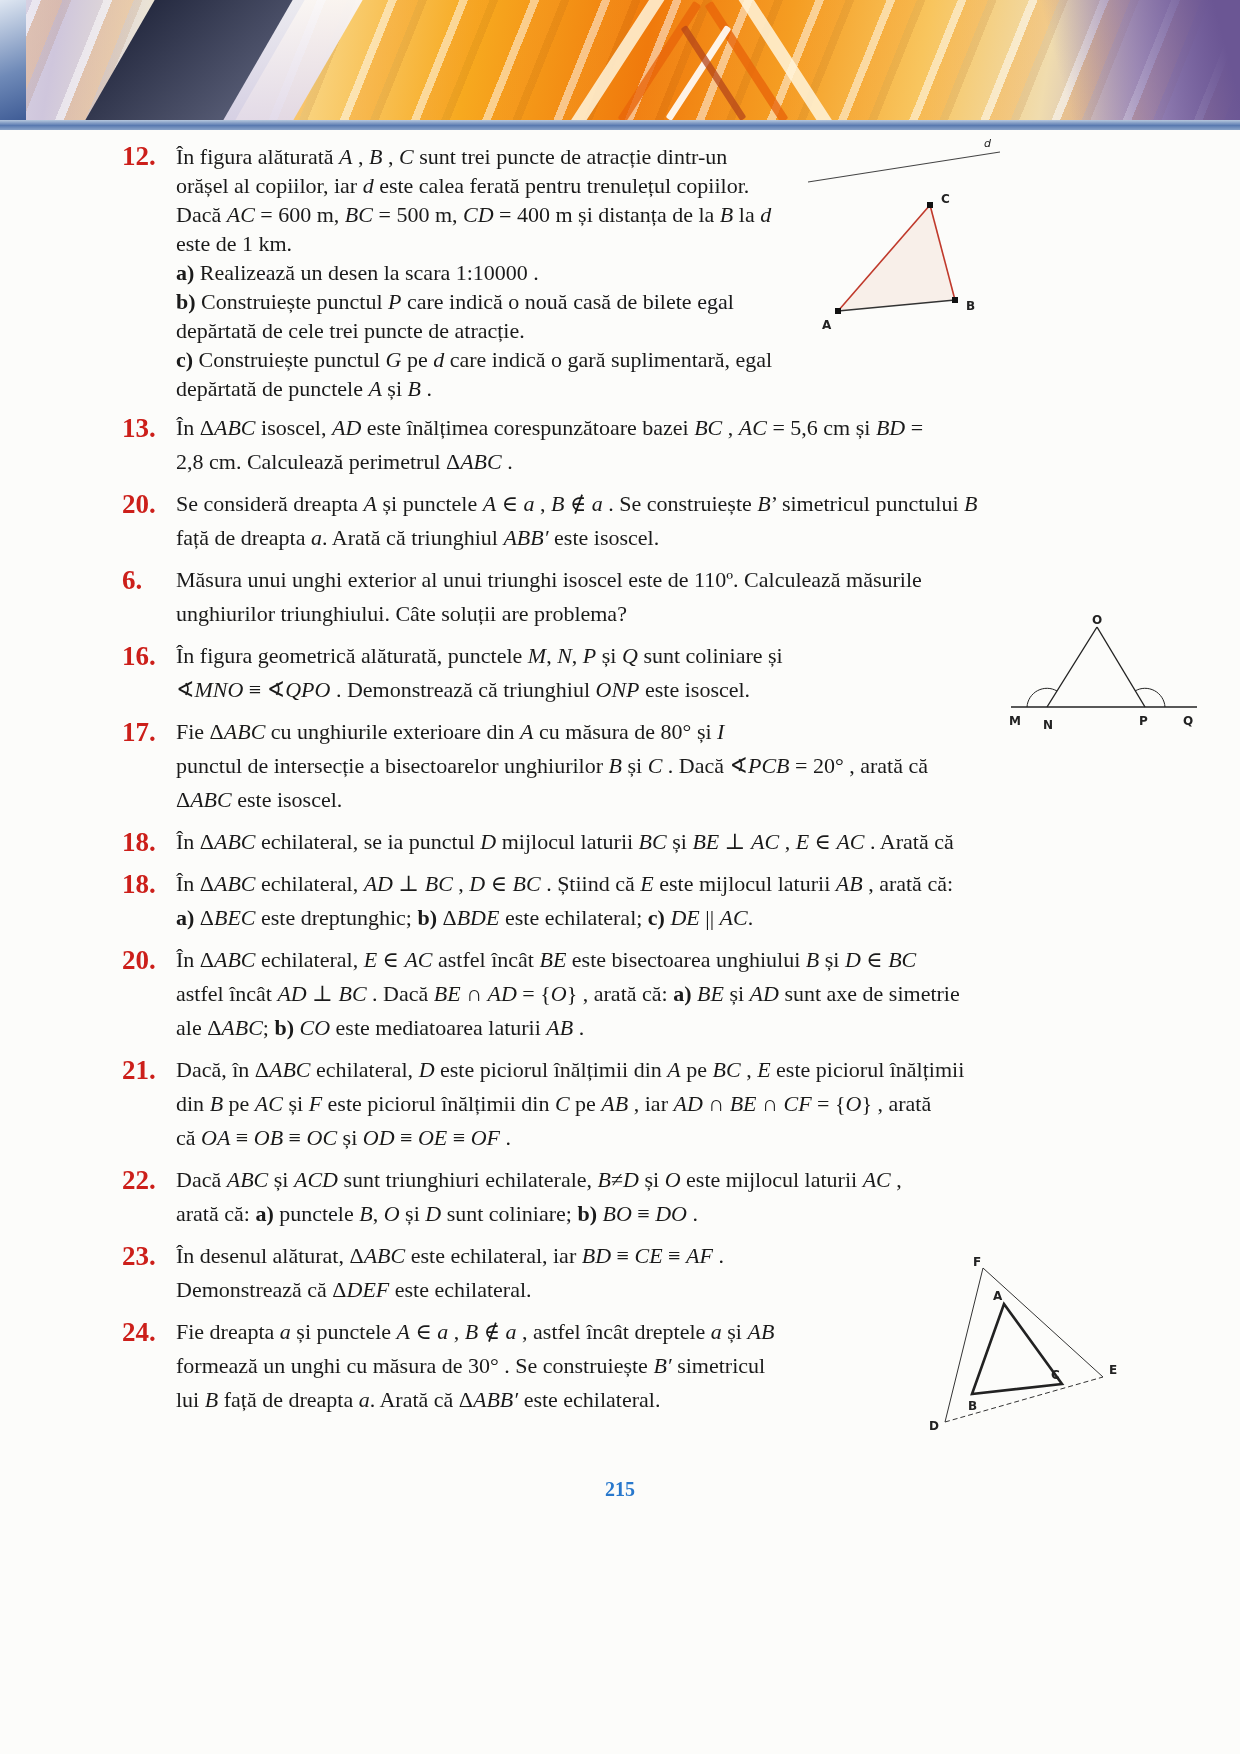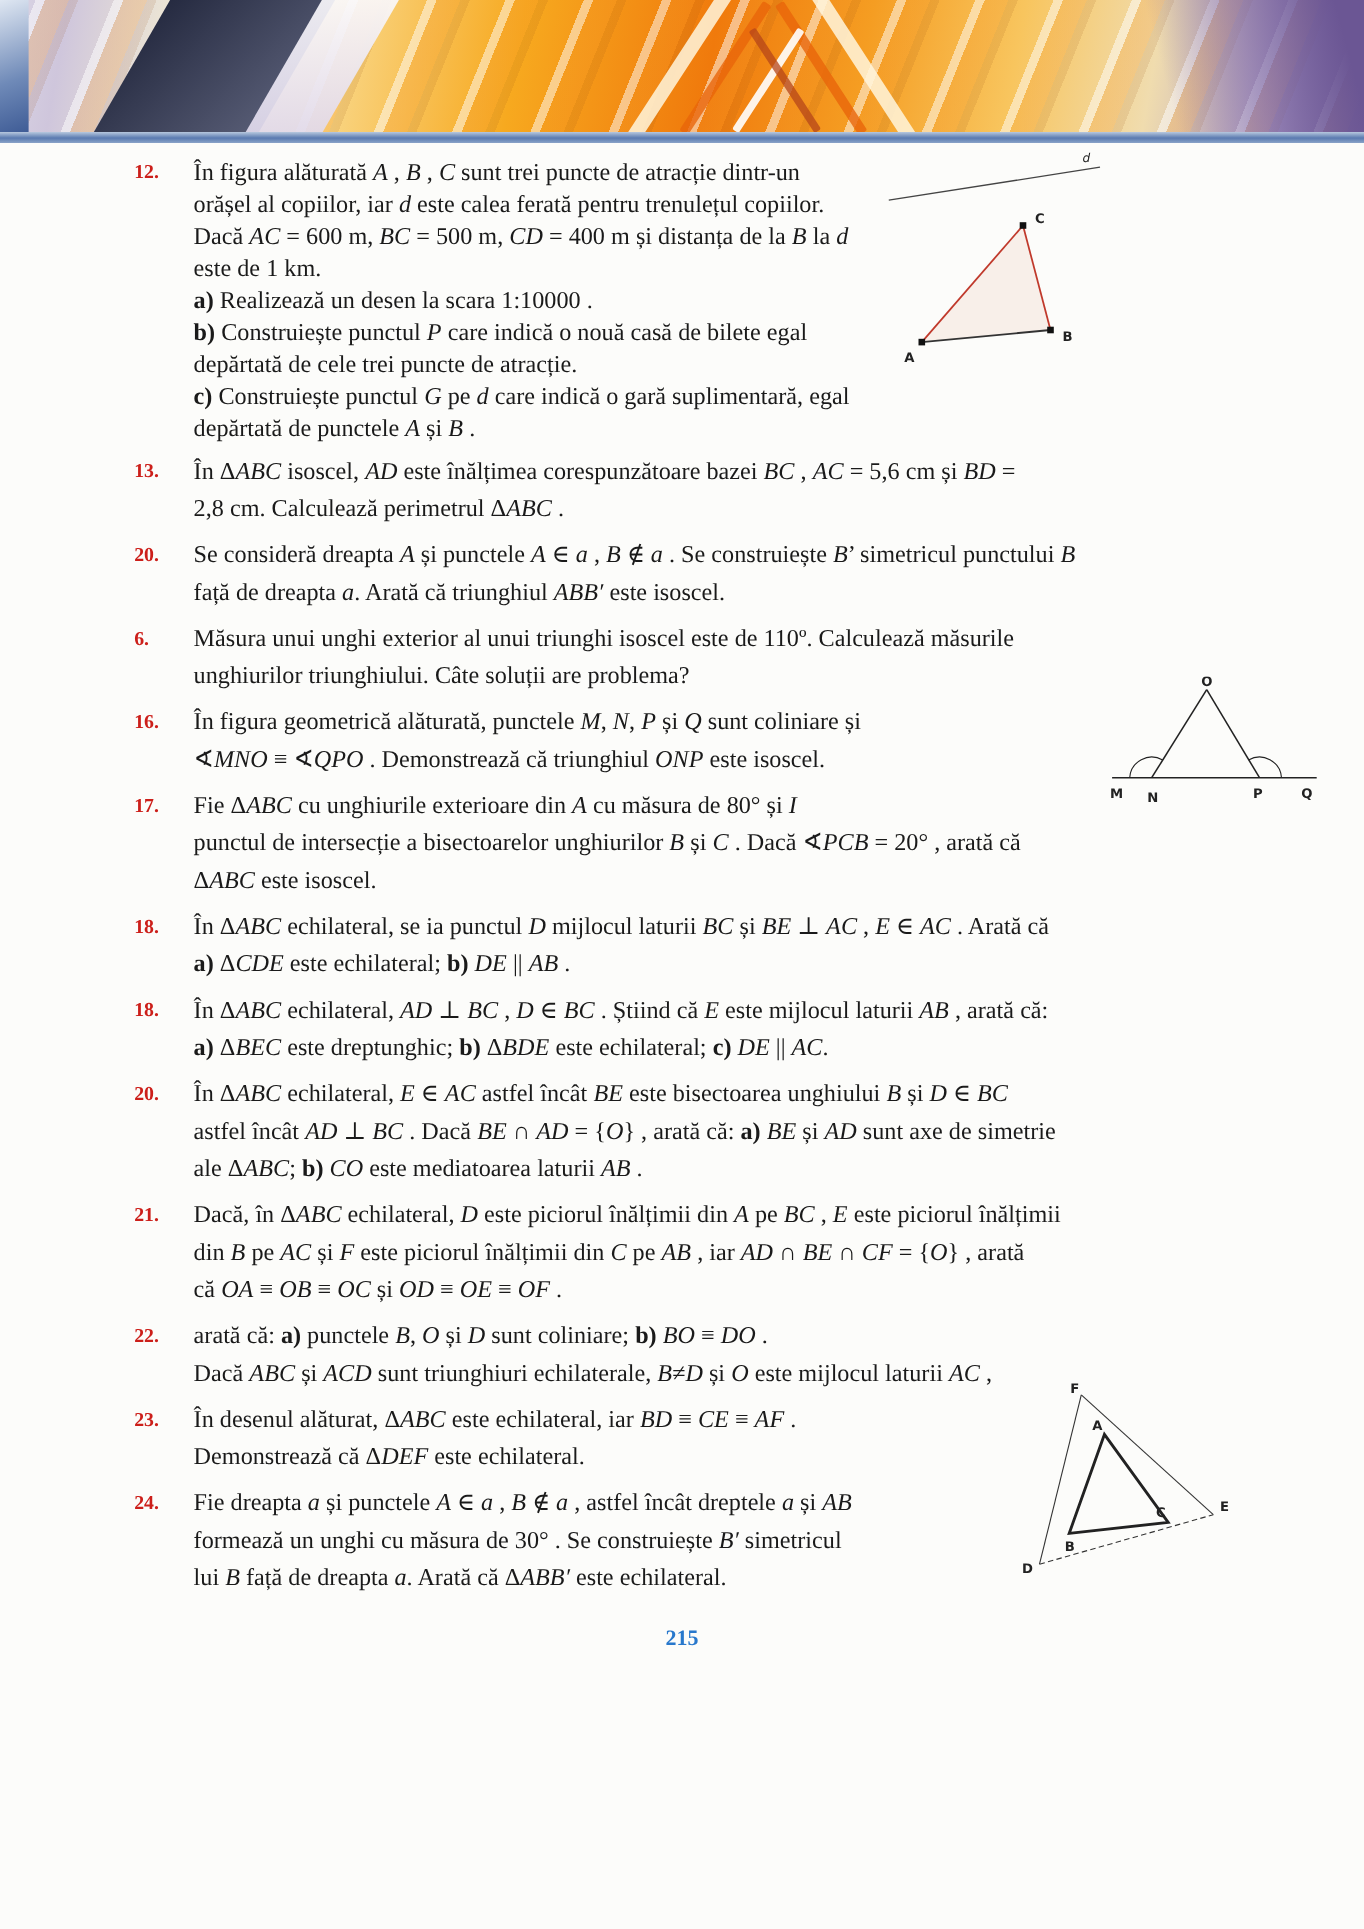--- a/index.html
+++ b/index.html
@@ -29,21 +29,21 @@
   .bar.b6{left:710px;top:18px;width:7px;height:110px;background:#b5451a;opacity:.75;transform:rotate(-33deg);}
   .left-strip{position:absolute;left:0;top:0;width:26px;height:120px;
     background:linear-gradient(160deg,#dfe7f2,#6f8ab8 60%,#3f5c96);}
   .header-bar{position:absolute;left:0;top:120px;width:1240px;height:10px;
     background:linear-gradient(180deg,#b7c8de,#5a7ab0 55%,#8aa3c8);}
 
   
   .problems{position:absolute;left:162px;top:142px;width:965px;}
   .problem{position:relative;margin-bottom:8px;}
   .pnum{position:absolute;left:-40px;top:0;color:var(--red);font-weight:bold;
-        font-size:18px;line-height:34px;}
+        font-size:27px;line-height:34px;}
   .pline{font-size:22px;line-height:34px;white-space:nowrap;margin-left:14px;}
   .problem.tight .pline,.problem.tight .pnum{line-height:29px;}
   .pline i{font-style:italic;}
   .pline b{font-weight:bold;}
 
   
   .fig{position:absolute;}
   .fig svg text{font-family:"DejaVu Sans","Liberation Sans",sans-serif;font-size:12px;font-weight:600;fill:#222;}
   .fig svg text.it{font-style:italic;font-weight:400;font-size:11px;}
   .fig12-fill{fill:var(--tri-fill);stroke:none;}
@@ -111,43 +111,42 @@
       </div>
       <div class="problem">
         <span class="pnum">17.</span>
         <div class="pline">Fie Δ<i>ABC</i> cu unghiurile exterioare din <i>A</i>  cu măsura de 80° și <i>I</i></div>
         <div class="pline">punctul de intersecție a bisectoarelor unghiurilor <i>B</i> și <i>C</i> . Dacă ∢<i>PCB</i> = 20° , arată că</div>
         <div class="pline">Δ<i>ABC</i>  este isoscel.</div>
       </div>
       <div class="problem">
         <span class="pnum">18.</span>
         <div class="pline">În Δ<i>ABC</i> echilateral, se ia punctul <i>D</i>  mijlocul laturii <i>BC</i> și <i>BE</i> ⊥ <i>AC</i> , <i>E</i> ∈ <i>AC</i> . Arată că</div>
-        <div class="pline"><b>a)</b> Δ<i>CDE</i>  este echilateral; <b>b)</b> <i>DE</i> || <i>AB</i> .</div>
       </div>
       <div class="problem">
         <span class="pnum">18.</span>
         <div class="pline">În Δ<i>ABC</i> echilateral, <i>AD</i> ⊥ <i>BC</i> , <i>D</i> ∈ <i>BC</i> . Știind că <i>E</i>  este mijlocul laturii <i>AB</i> , arată că:</div>
         <div class="pline"><b>a)</b> Δ<i>BEC</i>  este dreptunghic; <b>b)</b> Δ<i>BDE</i>  este echilateral; <b>c)</b> <i>DE</i> || <i>AC</i>.</div>
       </div>
       <div class="problem">
         <span class="pnum">20.</span>
         <div class="pline">În Δ<i>ABC</i>  echilateral, <i>E</i> ∈ <i>AC</i> astfel încât <i>BE</i>  este bisectoarea unghiului <i>B</i>  și <i>D</i> ∈ <i>BC</i></div>
         <div class="pline">astfel încât <i>AD</i> ⊥ <i>BC</i> . Dacă <i>BE</i> ∩ <i>AD</i> = {<i>O</i>} , arată că: <b>a)</b> <i>BE</i>  și <i>AD</i>  sunt axe de simetrie</div>
         <div class="pline">ale Δ<i>ABC</i>; <b>b)</b> <i>CO</i>  este mediatoarea laturii <i>AB</i> .</div>
       </div>
       <div class="problem">
         <span class="pnum">21.</span>
         <div class="pline">Dacă, în Δ<i>ABC</i> echilateral, <i>D</i>  este piciorul înălțimii din <i>A</i> pe <i>BC</i> , <i>E</i>  este piciorul înălțimii</div>
         <div class="pline">din <i>B</i>  pe <i>AC</i> și <i>F</i>  este piciorul înălțimii din <i>C</i>  pe <i>AB</i>  , iar <i>AD</i> ∩ <i>BE</i> ∩ <i>CF</i> = {<i>O</i>} , arată</div>
         <div class="pline">că <i>OA</i> ≡ <i>OB</i> ≡ <i>OC</i>  și <i>OD</i> ≡ <i>OE</i> ≡ <i>OF</i> .</div>
       </div>
       <div class="problem">
         <span class="pnum">22.</span>
+        <div class="pline">Dacă <i>ABC</i>  și <i>ACD</i>  sunt triunghiuri echilaterale, <i>B</i>≠<i>D</i> și <i>O</i>  este mijlocul laturii <i>AC</i> ,</div>
         <div class="pline">arată că: <b>a)</b> punctele <i>B</i>, <i>O</i> și <i>D</i>  sunt coliniare; <b>b)</b> <i>BO</i> ≡ <i>DO</i> .</div>
-        <div class="pline">Dacă <i>ABC</i>  și <i>ACD</i>  sunt triunghiuri echilaterale, <i>B</i>≠<i>D</i> și <i>O</i>  este mijlocul laturii <i>AC</i> ,</div>
       </div>
       <div class="problem">
         <span class="pnum">23.</span>
         <div class="pline">În desenul alăturat, Δ<i>ABC</i>  este echilateral, iar <i>BD</i> ≡ <i>CE</i> ≡ <i>AF</i> .</div>
         <div class="pline">Demonstrează că Δ<i>DEF</i>  este echilateral.</div>
       </div>
       <div class="problem">
         <span class="pnum">24.</span>
         <div class="pline">Fie dreapta <i>a</i> și punctele <i>A</i> ∈ <i>a</i> , <i>B</i> ∉ <i>a</i> , astfel încât dreptele <i>a</i> și  <i>AB</i></div>
         <div class="pline">formează un unghi cu măsura de 30° . Se construiește <i>B′</i>  simetricul</div>

